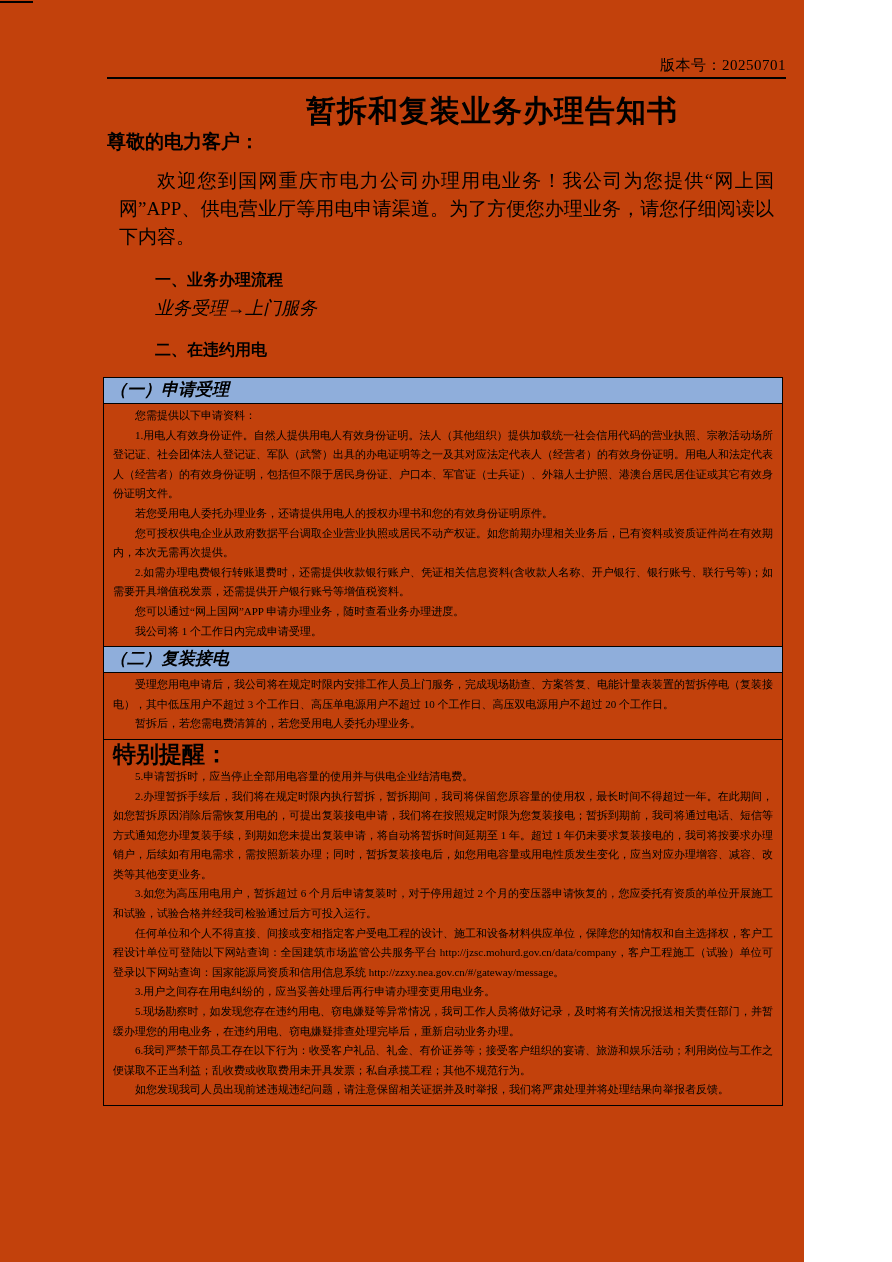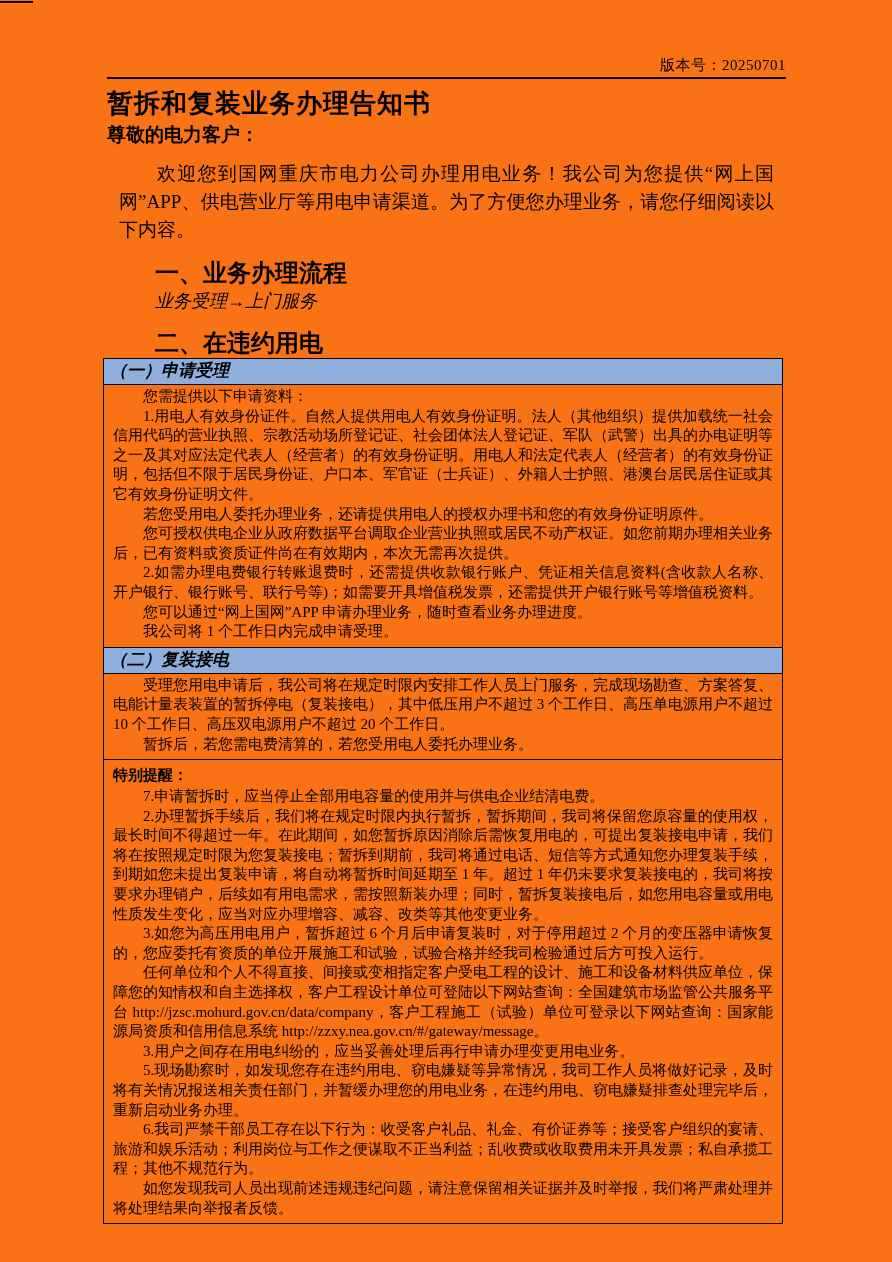--- a/index.html
+++ b/index.html
@@ -4,23 +4,23 @@
 <style>
   html, body {
     margin: 0;
     padding: 0;
     background: #ffffff;
     color: #000000;
     font-family: "Liberation Serif", "DejaVu Serif", serif;
   }
   .page {
     position: relative;
-    width: 892px;
+    width: 804px;
     height: 1262px;
-    background: #f97316;
+    background: #c2410c;
     overflow: hidden;
     text-decoration: underline;
   }
   .scan-artifact {
     position: absolute;
     left: 0;
     top: 1px;
     width: 33px;
     height: 2px;
     background: #000;
@@ -36,87 +36,87 @@
     line-height: 18px;
     text-align: right;
     letter-spacing: 0.5px;
   }
   .head-rule {
     border: none;
     border-top: 2px solid #000;
     margin: 3px 0 0 0;
   }
   .doc-title {
-    font-size: 26px;
+    font-size: 30px;
     line-height: 34px;
     font-weight: bold;
-    text-align: left;
+    text-align: right;
     padding-right: 108px; 
-    margin-top: 8px;
+    margin-top: 15px;
     letter-spacing: 1px;
     font-family: "Liberation Serif", "DejaVu Serif", serif;
   }
   .salutation {
     font-size: 19px;
     line-height: 27px;
     font-weight: bold;
   }
   .intro {
     font-size: 19px;
     line-height: 28px;
     text-indent: 2em;
     text-align: justify;
     margin: 12px;
   }
   .num-heading {
     font-family: "Liberation Sans", "DejaVu Sans", sans-serif;
-    font-size: 24px;
+    font-size: 16px;
     line-height: 28px;
     font-weight: bold;
     margin: 15px 0 0 48px;
   }
   .flow-line {
     font-size: 18px;
     line-height: 26px;
     margin: 1px 0 9px 48px;
     font-style: italic;
   }
   table.notice-table {
     border-collapse: collapse;
     width: 680px;
     margin-left: -4px;
-    margin-top: 1px;
+    margin-top: 13px;
     table-layout: fixed;
   }
   table.notice-table td {
     border: 1.5px solid #000;
     vertical-align: top;
   }
   td.section-header {
     background: #8FAEDB;
     font-size: 17px;
     line-height: 22px;
     font-weight: bold;
     font-style: italic;
     padding: 1px 6px 2px 6px;
   }
   td.section-body {
     padding: 2px 9px 5px 9px;
   }
   .para-list p {
     margin: 0;
-    font-size: 15px;
+    font-size: 11px;
     line-height: 19.6px;
     text-indent: 2em;
     text-align: justify;
     word-break: break-all;
   }
   .special-heading {
     font-family: "Liberation Sans", "DejaVu Sans", sans-serif;
-    font-size: 15px;
+    font-size: 23px;
     line-height: 25px;
     font-weight: bold;
     margin: 0;
   }
 </style>
 </head>
 <body>
 
 <div class="page">
   <div class="scan-artifact"></div>
@@ -165,21 +165,21 @@
           <div class="para-list">
                 <p>受理您用电申请后，我公司将在规定时限内安排工作人员上门服务，完成现场勘查、方案答复、电能计量表装置的暂拆停电（复装接电），其中低压用户不超过 3 个工作日、高压单电源用户不超过 10 个工作日、高压双电源用户不超过 20 个工作日。</p>
                 <p>暂拆后，若您需电费清算的，若您受用电人委托办理业务。</p>
               </div>
         </td>
       </tr>
       <tr>
         <td class="section-body">
           <div class="special-heading">特别提醒：</div>
           <div class="para-list">
-                <p>7.申请暂拆时，应当停止全部用电容量的使用并与供电企业结清电费。</p>
+                <p>5.申请暂拆时，应当停止全部用电容量的使用并与供电企业结清电费。</p>
                 <p>2.办理暂拆手续后，我们将在规定时限内执行暂拆，暂拆期间，我司将保留您原容量的使用权，最长时间不得超过一年。在此期间，如您暂拆原因消除后需恢复用电的，可提出复装接电申请，我们将在按照规定时限为您复装接电；暂拆到期前，我司将通过电话、短信等方式通知您办理复装手续，到期如您未提出复装申请，将自动将暂拆时间延期至 1 年。超过 1 年仍未要求复装接电的，我司将按要求办理销户，后续如有用电需求，需按照新装办理；同时，暂拆复装接电后，如您用电容量或用电性质发生变化，应当对应办理增容、减容、改类等其他变更业务。</p>
                 <p>3.如您为高压用电用户，暂拆超过 6 个月后申请复装时，对于停用超过 2 个月的变压器申请恢复的，您应委托有资质的单位开展施工和试验，试验合格并经我司检验通过后方可投入运行。</p>
                 <p>任何单位和个人不得直接、间接或变相指定客户受电工程的设计、施工和设备材料供应单位，保障您的知情权和自主选择权，客户工程设计单位可登陆以下网站查询：全国建筑市场监管公共服务平台 http://jzsc.mohurd.gov.cn/data/company，客户工程施工（试验）单位可登录以下网站查询：国家能源局资质和信用信息系统 http://zzxy.nea.gov.cn/#/gateway/message。</p>
                 <p>3.用户之间存在用电纠纷的，应当妥善处理后再行申请办理变更用电业务。</p>
                 <p>5.现场勘察时，如发现您存在违约用电、窃电嫌疑等异常情况，我司工作人员将做好记录，及时将有关情况报送相关责任部门，并暂缓办理您的用电业务，在违约用电、窃电嫌疑排查处理完毕后，重新启动业务办理。</p>
                 <p>6.我司严禁干部员工存在以下行为：收受客户礼品、礼金、有价证券等；接受客户组织的宴请、旅游和娱乐活动；利用岗位与工作之便谋取不正当利益；乱收费或收取费用未开具发票；私自承揽工程；其他不规范行为。</p>
                 <p>如您发现我司人员出现前述违规违纪问题，请注意保留相关证据并及时举报，我们将严肃处理并将处理结果向举报者反馈。</p>
               </div>
         </td>
       </tr>

